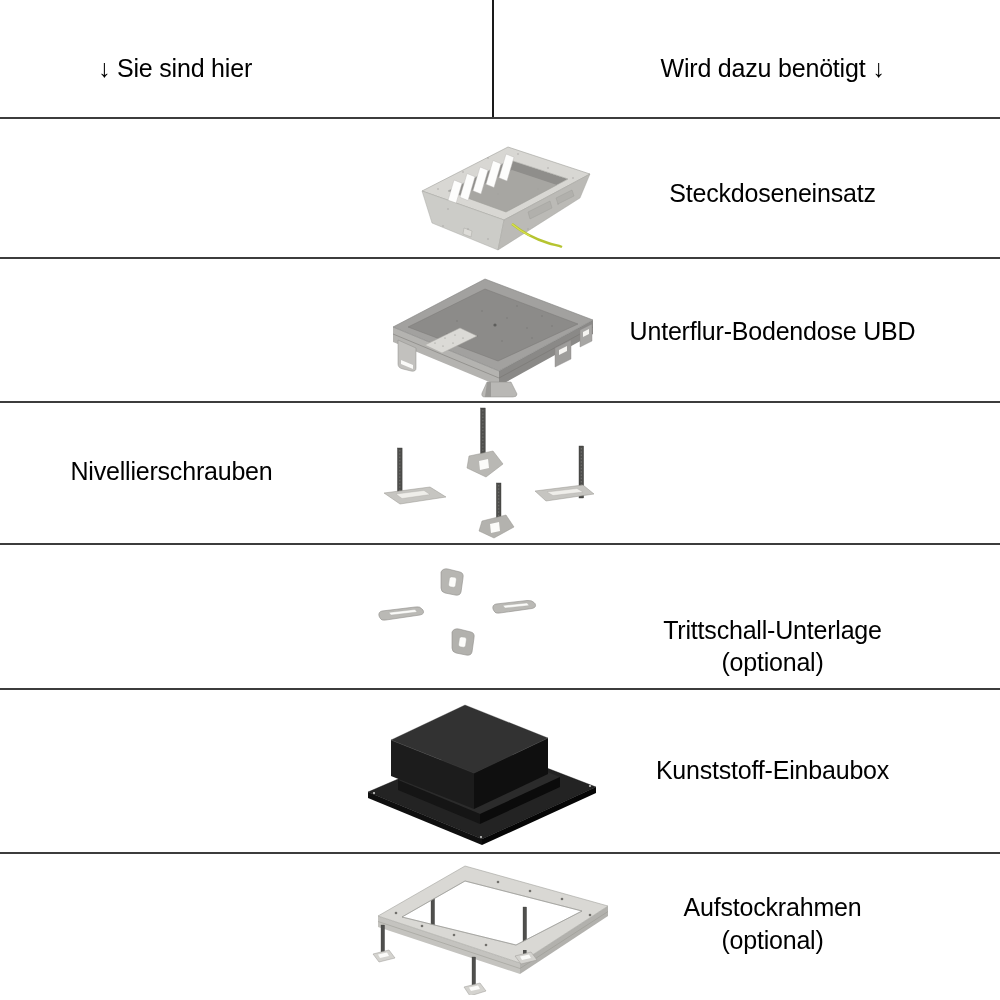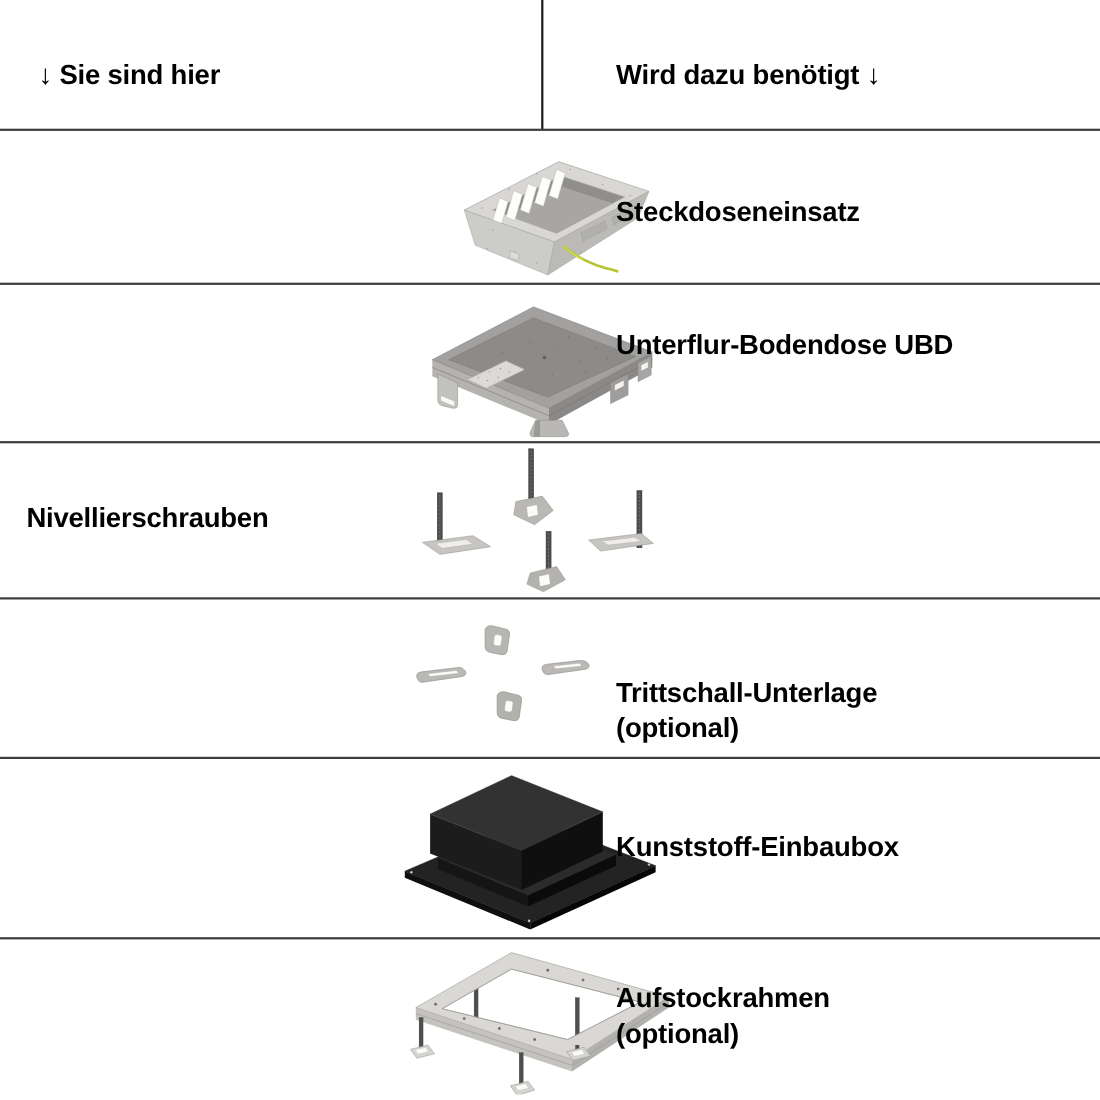--- a/index.html
+++ b/index.html
@@ -4,22 +4,22 @@
 <style>
   html,body{margin:0;padding:0;background:#ffffff;}
   .canvas{
     position:relative;width:1000px;height:1000px;background:#ffffff;
     font-family:"Liberation Sans","DejaVu Sans",sans-serif;
     color:#000;overflow:hidden;
   }
   .hline{position:absolute;left:0;width:1000px;height:2px;background:#3c3c3c;}
   .vline{position:absolute;width:2px;background:#1a1a1a;}
   .lbl{
-    position:absolute;font-weight:bold;font-size:25px;line-height:31px;
-    text-align:left;letter-spacing:-0.2px;white-space:nowrap;
+    position:absolute;font-weight:normal;font-size:25px;line-height:31px;
+    text-align:center;letter-spacing:-0.2px;white-space:nowrap;
   }
   .lbl .l2{display:block;}
   .img{position:absolute;}
   svg{display:block;}
 </style>
 </head>
 <body>
 
 <div class="canvas">
 
@@ -106,21 +106,21 @@
       <g fill="#8e8d89">
         <circle cx="48" cy="77" r="0.6"></circle>
           <circle cx="58" cy="72" r="0.6"></circle>
           <circle cx="68" cy="69" r="0.6"></circle>
         <circle cx="76" cy="72" r="0.6"></circle>
           <circle cx="56" cy="80" r="0.6"></circle>
           <circle cx="66" cy="77" r="0.6"></circle>
       </g>
     </svg>
   </div>
-  <div class="lbl" style="left:560px;top:299px;width:425px;">Unterflur-Bodendose UBD</div>
+  <div class="lbl" style="left:560px;top:316px;width:425px;">Unterflur-Bodendose UBD</div>
 
   <div class="lbl" style="left:24px;top:456px;width:295px;">Nivellierschrauben</div>
   <div class="img" style="left:380px;top:404px;">
     <svg width="240" height="140" viewBox="0 0 240 140">
 
       <rect x="17.5" y="44" width="4.6" height="50" fill="#4e4e4c" stroke="#333331" stroke-width="0.4"></rect>
       <line x1="19.8" y1="46" x2="19.8" y2="92" stroke="#7d7d7b" stroke-width="0.8" stroke-dasharray="1.5,1.8"></line>
       <polygon points="4,89 50,83 66,93 20,100" fill="#c6c5c1" stroke="#96958f" stroke-width="0.5"></polygon>
       <polygon points="16,90 44,86.5 50,90.5 22,94.5" fill="#efeeea" stroke="#a5a4a0" stroke-width="0.3"></polygon>
 

